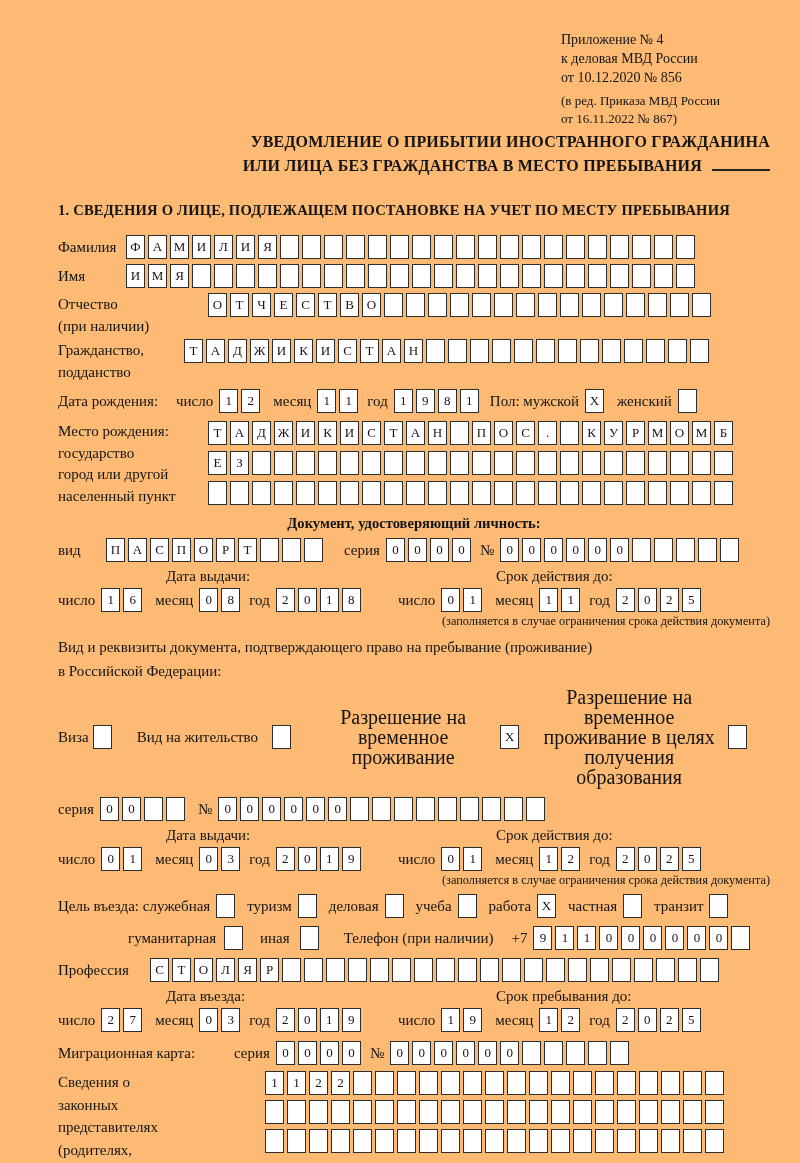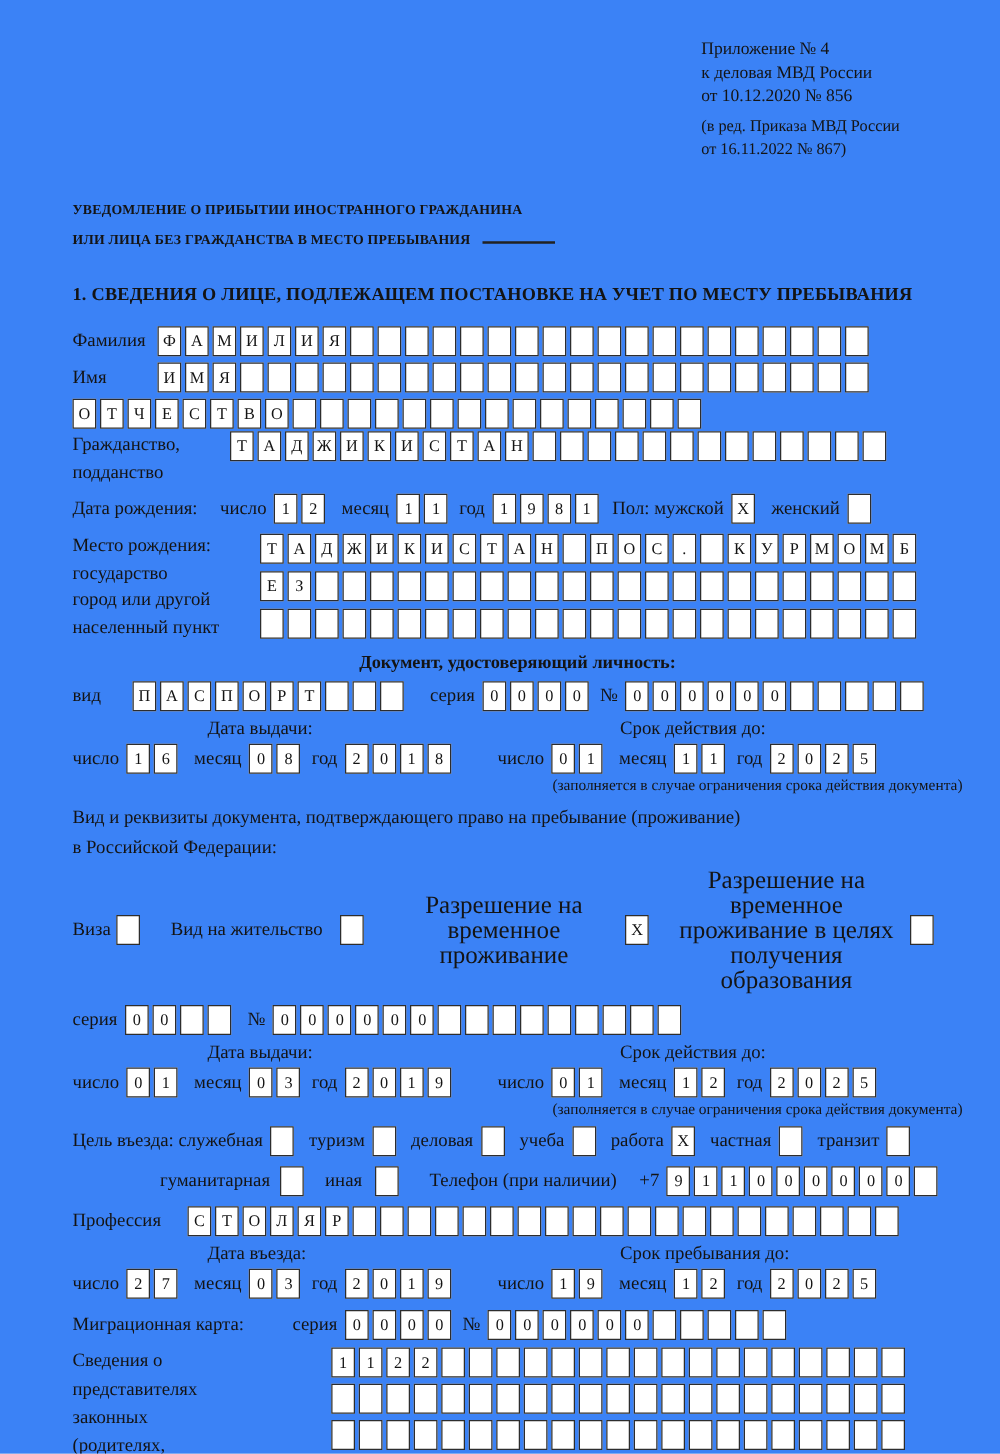--- a/index.html
+++ b/index.html
@@ -1,26 +1,26 @@
 <!DOCTYPE html>
 <html><head>
 <meta charset="utf-8">
 <style>
   html,body{margin:0;padding:0;background:#e8e8e8;}
   .page{
-    width:800px;height:1163px;margin:0 auto;background:#3b82f6;
+    width:800px;height:1163px;margin:0 auto;background:#fdba74;
     font-family:"Liberation Serif","DejaVu Serif",serif;color:#141414;
     box-sizing:border-box;padding:30px 30px 10px 58px;overflow:hidden;position:relative;
   }
   .top-note{width:170px;margin-left:503px;font-size:14px;line-height:19px;}
   .top-note .l{white-space:nowrap;}
   .top-note .small{font-size:13px;line-height:18px;}
   .top-note .gap{height:5px;}
   .forma{font-weight:bold;font-size:15px;text-align:right;padding-right:12px;margin-top:22px;letter-spacing:.5px;}
-  .title{ text-align:left;font-weight:bold;font-size:11px;line-height:24px;margin-top:28px;letter-spacing:.2px;}
+  .title{ text-align:right;font-weight:bold;font-size:16px;line-height:24px;margin-top:2px;letter-spacing:.2px;}
   .title-underline{display:inline-block;width:58px;height:13px;border-bottom:2px solid #222;margin-left:10px;}
   .sec-head{font-weight:bold;font-size:14.6px;margin-top:24px;margin-bottom:16px;letter-spacing:.2px;}
   .frow{display:flex;align-items:center;margin-bottom:5px;}
   .align-top{align-items:flex-start;}
   .lbl{font-size:15px;}
   .lblcol{font-size:15px;line-height:22px;flex:0 0 auto;}
   .w68{width:68px;}
   .w125{width:126px;}
   .w148{width:150px;}
   .w205{width:207px;line-height:22.5px;}
@@ -122,20 +122,24 @@
         <span class="cell"></span>
         <span class="cell"></span>
         <span class="cell"></span>
         <span class="cell"></span>
         <span class="cell"></span>
         <span class="cell"></span>
       </span>
   </div>
 
   <div class="frow align-top" style="margin-bottom:2px">
+    <div class="lblcol w148">
+      <div>Отчество</div>
+      <div>(при наличии)</div>
+    </div>
     <span class="cells">
         <span class="cell">О</span>
         <span class="cell">Т</span>
         <span class="cell">Ч</span>
         <span class="cell">Е</span>
         <span class="cell">С</span>
         <span class="cell">Т</span>
         <span class="cell">В</span>
         <span class="cell">О</span>
         <span class="cell"></span>
@@ -654,22 +658,22 @@
         <span class="cell"></span>
         <span class="cell"></span>
         <span class="cell"></span>
         <span class="cell"></span>
       </span>
   </div>
 
   <div class="frow align-top" style="margin-top:6px;margin-bottom:0">
     <div class="lblcol w205">
       <div>Сведения о</div>
+      <div>законных</div>
       <div>представителях</div>
-      <div>законных</div>
       <div>(родителях,</div>
 
     </div>
     <div class="guard-rows">
       <div class="cells">
           <span class="cell">1</span>
           <span class="cell">1</span>
           <span class="cell">2</span>
           <span class="cell">2</span>
           <span class="cell"></span>

